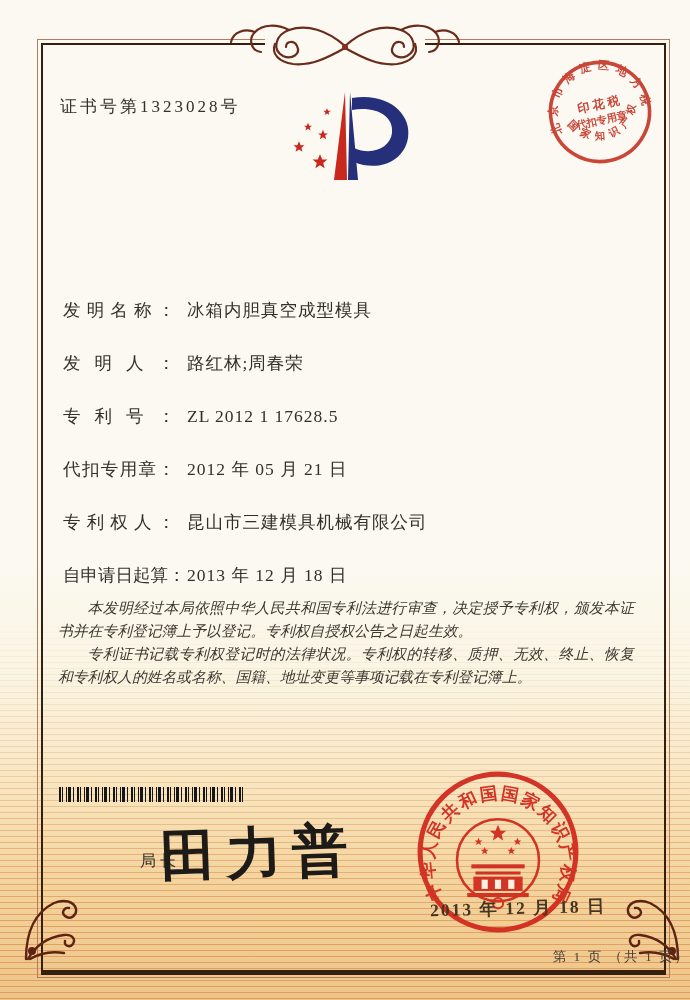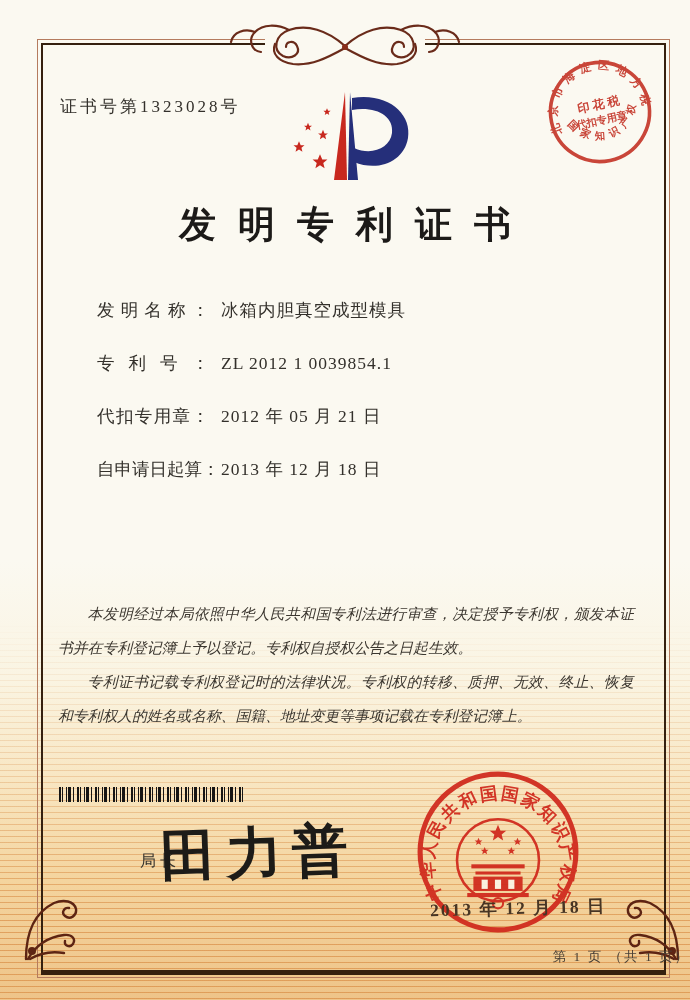--- a/index.html
+++ b/index.html
@@ -21,23 +21,23 @@
   .corner{position:absolute;z-index:2;}
   .corner.bl{left:18px;top:893px;}
   .corner.br{right:4px;top:893px;transform:scaleX(-1);}
   .cert-no{position:absolute;left:60px;top:95px;font-size:17px;letter-spacing:3px;color:#33302b;z-index:3;}
   .tax-stamp{position:absolute;left:546px;top:58px;width:108px;height:108px;transform:rotate(-12deg);z-index:3;opacity:.92;}
   .logo{position:absolute;left:286px;top:86px;width:128px;height:104px;z-index:3;}
   .title{position:absolute;left:0;right:0;top:200px;text-align:center;font-size:37px;font-weight:bold;
          letter-spacing:22px;text-indent:22px;color:#1c1a18;z-index:3;}
   .fields{position:absolute;left:63px;top:298px;right:60px;z-index:3;font-size:17.5px;color:#33302b;}
   .frow{height:22px;margin-bottom:31px;white-space:nowrap;}
-  .flabel{display:inline-block;width:112px;text-align:justify;text-align-last:justify;margin-left:34px;}
+  .flabel{display:inline-block;width:112px;text-align:justify;text-align-last:justify;}
   .fvalue{margin-left:12px;letter-spacing:1px;}
-  .paras{position:absolute;left:58px;right:56px;top:597px;z-index:3;font-size:14.8px;line-height:34px;
+  .paras{position:absolute;left:58px;right:56px;top:597px;z-index:3;font-size:14.8px;line-height:23px;
          text-align:justify;color:#3b362f;font-style:italic;}
   .paras p{margin:0;text-indent:2em;}
   .barcode{position:absolute;left:59px;top:787px;width:186px;height:15px;z-index:3;
     background:repeating-linear-gradient(90deg,#161616 0 2px,transparent 2px 3px,#161616 3px 4px,transparent 4px 7px,
                #161616 7px 8px,transparent 8px 9px,#161616 9px 12px,transparent 12px 14px,#161616 14px 15px,transparent 15px 18px);}
   .sig-title{position:absolute;left:126px;top:851px;font-size:16px;letter-spacing:4px;color:#33302b;z-index:3;margin-left:14px;}
   .sig-name{position:absolute;left:160px;top:816px;font-size:56px;font-weight:bold;letter-spacing:10px;
             transform:rotate(-2deg);color:#1d1b18;z-index:4;font-family:"DejaVu Serif","Liberation Serif",serif;}
   .seal{position:absolute;left:416px;top:770px;width:164px;height:164px;z-index:3;opacity:.93;}
   .issue-date{position:absolute;left:430px;top:896px;font-size:17.5px;font-weight:bold;letter-spacing:2px;
@@ -118,31 +118,36 @@
       <use href="#star" transform="translate(13,61) scale(0.58)"></use>
       <use href="#star" transform="translate(34,76) scale(0.78)"></use>
       <path d="M59,6 L48,94 L61,94 Z"></path>
     </g>
     <g fill="#252f7a">
       <path d="M64,6 L62,94 L72,94 Z"></path>
       <path d="M66,12 C102,6 126,28 122,52 C118,76 92,86 68,76 L68,62 C86,70 104,62 106,47 C108,30 90,20 66,24 Z"></path>
     </g>
   </svg>
 
-  <div class="title">发明专利证书</div>
 
   <div class="fields">
     <div class="frow">
       <span class="flabel">发明名称：</span><span class="fvalue">冰箱内胆真空成型模具</span>
     </div>
     <div class="frow">
-      <span class="flabel">专利号：</span><span class="fvalue">ZL 2012 1 0039854.1</span>
+      <span class="flabel">发明人：</span><span class="fvalue">路红林;周春荣</span>
+    </div>
+    <div class="frow">
+      <span class="flabel">专利号：</span><span class="fvalue">ZL 2012 1 17628.5</span>
     </div>
     <div class="frow">
       <span class="flabel">代扣专用章：</span><span class="fvalue">2012 年 05 月 21 日</span>
+    </div>
+    <div class="frow">
+      <span class="flabel">专利权人：</span><span class="fvalue">昆山市三建模具机械有限公司</span>
     </div>
     <div class="frow">
       <span class="flabel">自申请日起算：</span><span class="fvalue">2013 年 12 月 18 日</span>
     </div>
   </div>
 
   <div class="paras">
     <p>本发明经过本局依照中华人民共和国专利法进行审查，决定授予专利权，颁发本证书并在专利登记簿上予以登记。专利权自授权公告之日起生效。</p>
     <p>专利证书记载专利权登记时的法律状况。专利权的转移、质押、无效、终止、恢复和专利权人的姓名或名称、国籍、地址变更等事项记载在专利登记簿上。</p>
   </div>

